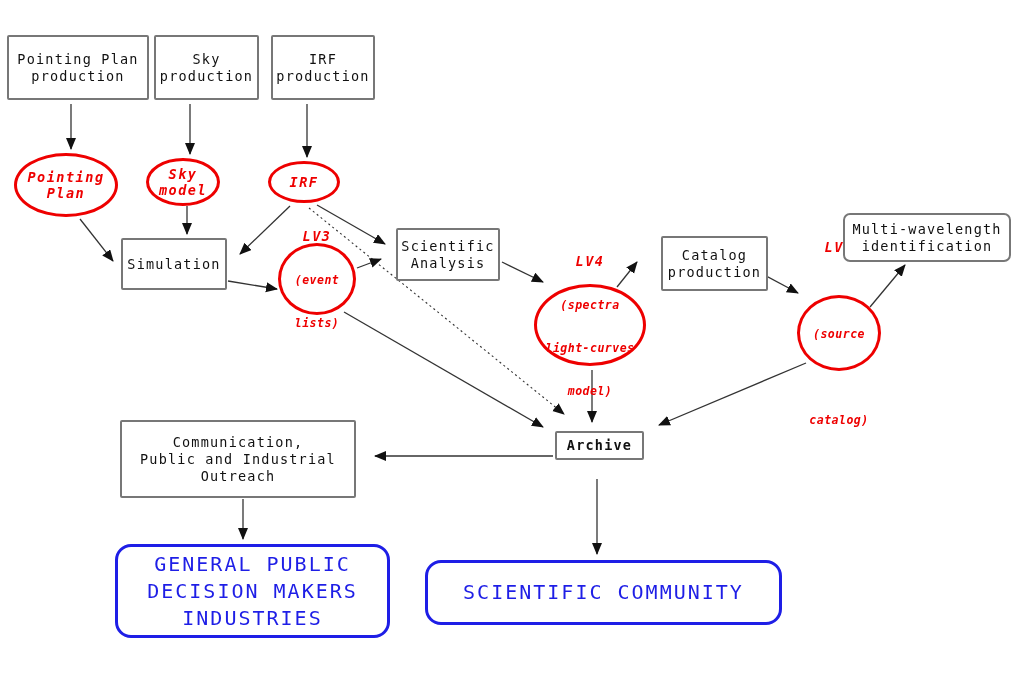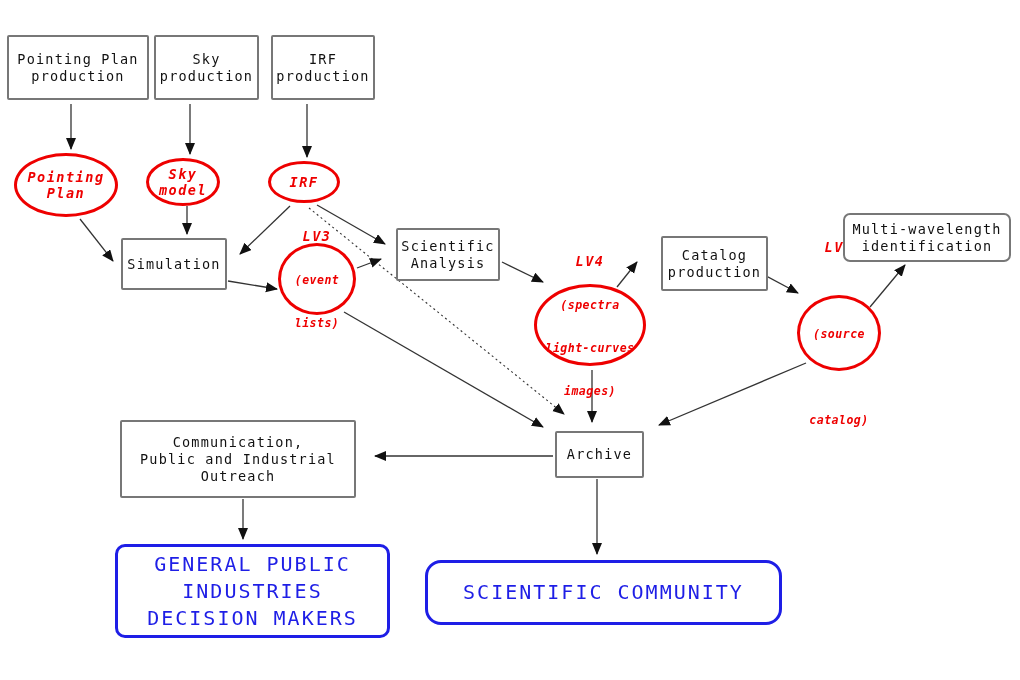--- a/index.html
+++ b/index.html
@@ -112,47 +112,47 @@
     <div class="sub">lists)</div>
   </div>
   <div class="node box" style="left:396px; top:228px; width:104px; height:53px;">
     <div>Scientific</div>
     <div>Analysis</div>
   </div>
   <div class="node ellipse" style="left:534px; top:284px; width:112px; height:82px;text-align:right;">
     <div class="main">LV4</div>
     <div class="sub">(spectra</div>
     <div class="sub">light-curves</div>
-    <div class="sub">images)</div>
+    <div class="sub">model)</div>
   </div>
   <div class="node box" style="left:645px; top:236px; width:107px; height:55px;margin-left:16px;">
     <div>Catalog</div>
     <div>production</div>
   </div>
   <div class="node ellipse" style="left:797px; top:295px; width:84px; height:76px;gap:43px;">
     <div class="main">LV5</div>
     <div class="sub">(source</div>
     <div class="sub">catalog)</div>
   </div>
   <div class="node box" style="left:843px; top:213px; width:168px; height:49px;border-radius:7px;">
     <div>Multi-wavelength</div>
     <div>identification</div>
   </div>
 
-  <div class="node box" style="left:555px; top:431px; width:89px; height:47px;">
+  <div class="node box" style="left:555px; top:431px; width:89px; height:29px;font-weight:bold;">
     <div>Archive</div>
   </div>
   <div class="node box" style="left:120px; top:420px; width:236px; height:78px;">
     <div>Communication,</div>
     <div>Public and Industrial</div>
     <div>Outreach</div>
   </div>
 
-  <div class="node audience" style="left:115px; top:544px; width:275px; height:94px;border-radius:10px;">
+  <div class="node audience" style="left:115px; top:544px; width:275px; height:94px;">
     <div>GENERAL PUBLIC</div>
+    <div>DECISION MAKERS</div>
     <div>INDUSTRIES</div>
-    <div>DECISION MAKERS</div>
   </div>
   <div class="node audience" style="left:425px; top:560px; width:357px; height:65px;">
     <div>SCIENTIFIC COMMUNITY</div>
   </div>
 
 </div>
 
 </body></html>

